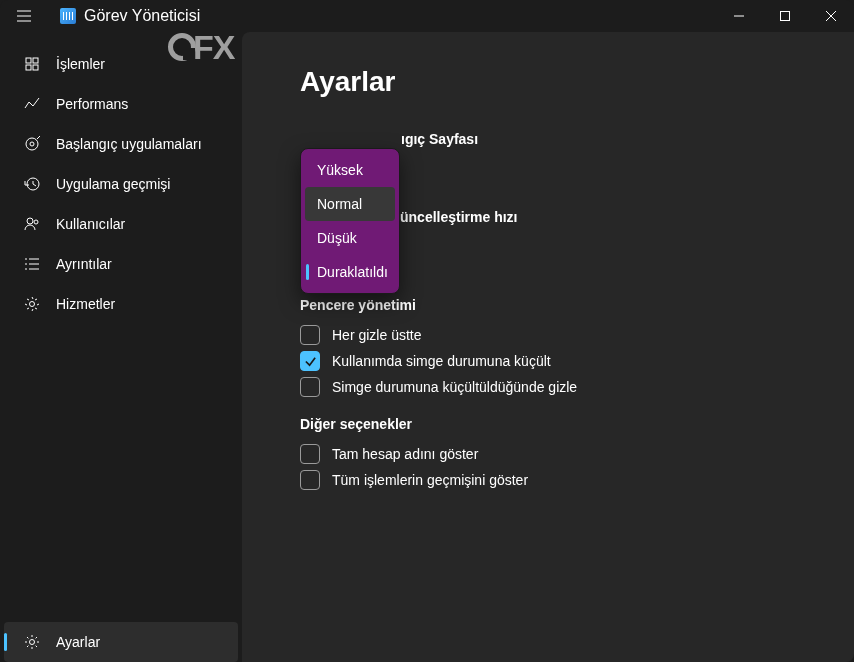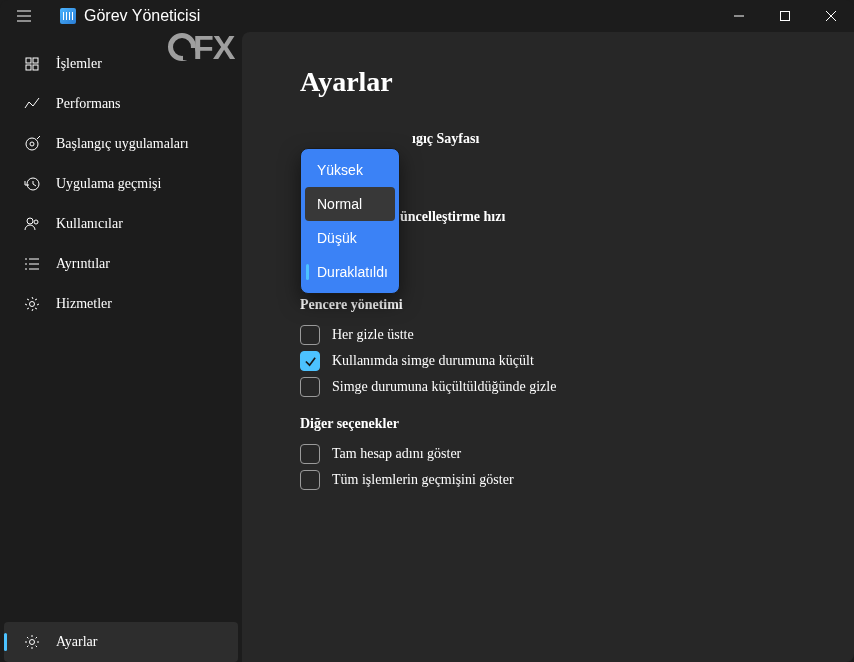--- a/index.html
+++ b/index.html
@@ -38,21 +38,21 @@
   }
   .title-text { font-size: 16px; color: #fff; }
   .win-controls { margin-left: auto; display: flex; }
   .win-btn {
     width: 46px; height: 32px;
     display: flex; align-items: center; justify-content: center;
     cursor: pointer;
   }
   .win-btn svg { width: 10px; height: 10px; stroke: #fff; fill: none; stroke-width: 1; }
   
-  .body-area { display: flex; height: calc(100% - 32px); font-family: Liberation Serif, serif; }
+  .body-area { display: flex; height: calc(100% - 32px); }
   .sidebar {
     width: 242px;
     background: #1c1c1c;
     display: flex; flex-direction: column;
     padding-top: 12px;
   }
   .nav { flex: 1; }
   .nav-item {
     height: 40px;
     display: flex; align-items: center;
@@ -113,21 +113,21 @@
   .checkbox.checked svg { stroke: #1a1a1a; stroke-width: 1.8; width: 13px; height: 13px; fill: none; }
   .partial-text {
     font-size: 14px; font-weight: 600;
     margin-bottom: 20px;
   }
   
   .dropdown {
     position: absolute;
     top: 148px; left: 300px;
     width: 100px;
-    background: #3b82f6;
+    background: #701a75;
     border: 1px solid #1a1a1a;
     border-radius: 8px;
     box-shadow: 0 8px 20px rgba(0,0,0,.5);
     padding: 4px;
     z-index: 10;
   }
   .dd-item {
     height: 34px;
     display: flex; align-items: center;
     padding-left: 12px;
@@ -288,21 +288,21 @@
       <span>Ayarlar</span>
     </div>
   </div>
 
   <div class="main">
     <div class="page-title">Ayarlar</div>
 
     <div class="first-section">
 
       <div style="height:34px; display:flex; align-items:center; padding-left:100px;">
-        <span class="partial-text" style="margin:12px;">ıgıç Sayfası</span>
+        <span class="partial-text" style="margin:1px;">ıgıç Sayfası</span>
       </div>
 
       <div style="height:44px;"></div>
 
       <div style="height:34px; display:flex; align-items:center; padding-left:100px;">
         <span class="partial-text" style="margin:0;">üncelleştirme hızı</span>
       </div>
     </div>
 
     <div style="height:44px;"></div>

